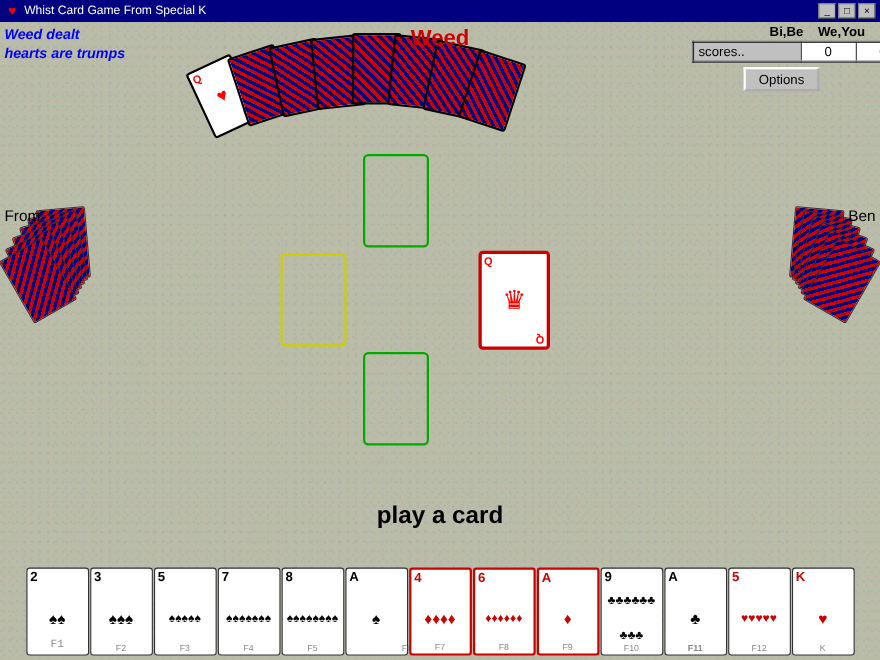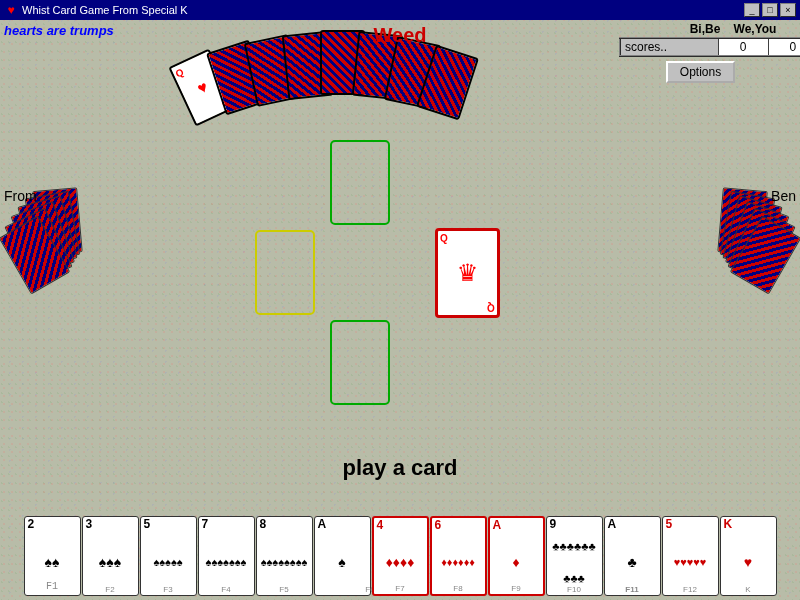--- a/index.html
+++ b/index.html
@@ -73,21 +73,21 @@
       color: blue;
       font-size: 13px;
       font-weight: bold;
       font-style: italic;
       line-height: 1.4;
     }
 
     
     #score-area {
       position: absolute;
-      top: 22px; right: 18px;
+      top: 22px; right: 8px;
       z-index: 10;
       width: 163px;
     }
     #score-header {
       display: flex;
       font-size: 12px;
       font-weight: bold;
       color: black;
       padding: 0 2px;
       margin-bottom: 1px;
@@ -332,20 +332,21 @@
   <div id="title-icon" style="color:red; font-size:12px;">♥</div>
   <span id="title-text">Whist Card Game From Special K</span>
   <div id="title-buttons">
     <div class="title-btn">_</div>
     <div class="title-btn">□</div>
     <div class="title-btn">×</div>
   </div>
 </div>
 
 <div id="info-left">
+  <div class="line">Weed dealt</div>
   <div class="line">hearts are trumps</div>
 </div>
 
 <div id="score-area">
   <div id="score-header">
     <span class="sh-label"></span>
     <span class="sh-bi">Bi,Be</span>
     <span class="sh-we">We,You</span>
   </div>
   <table id="score-table">

